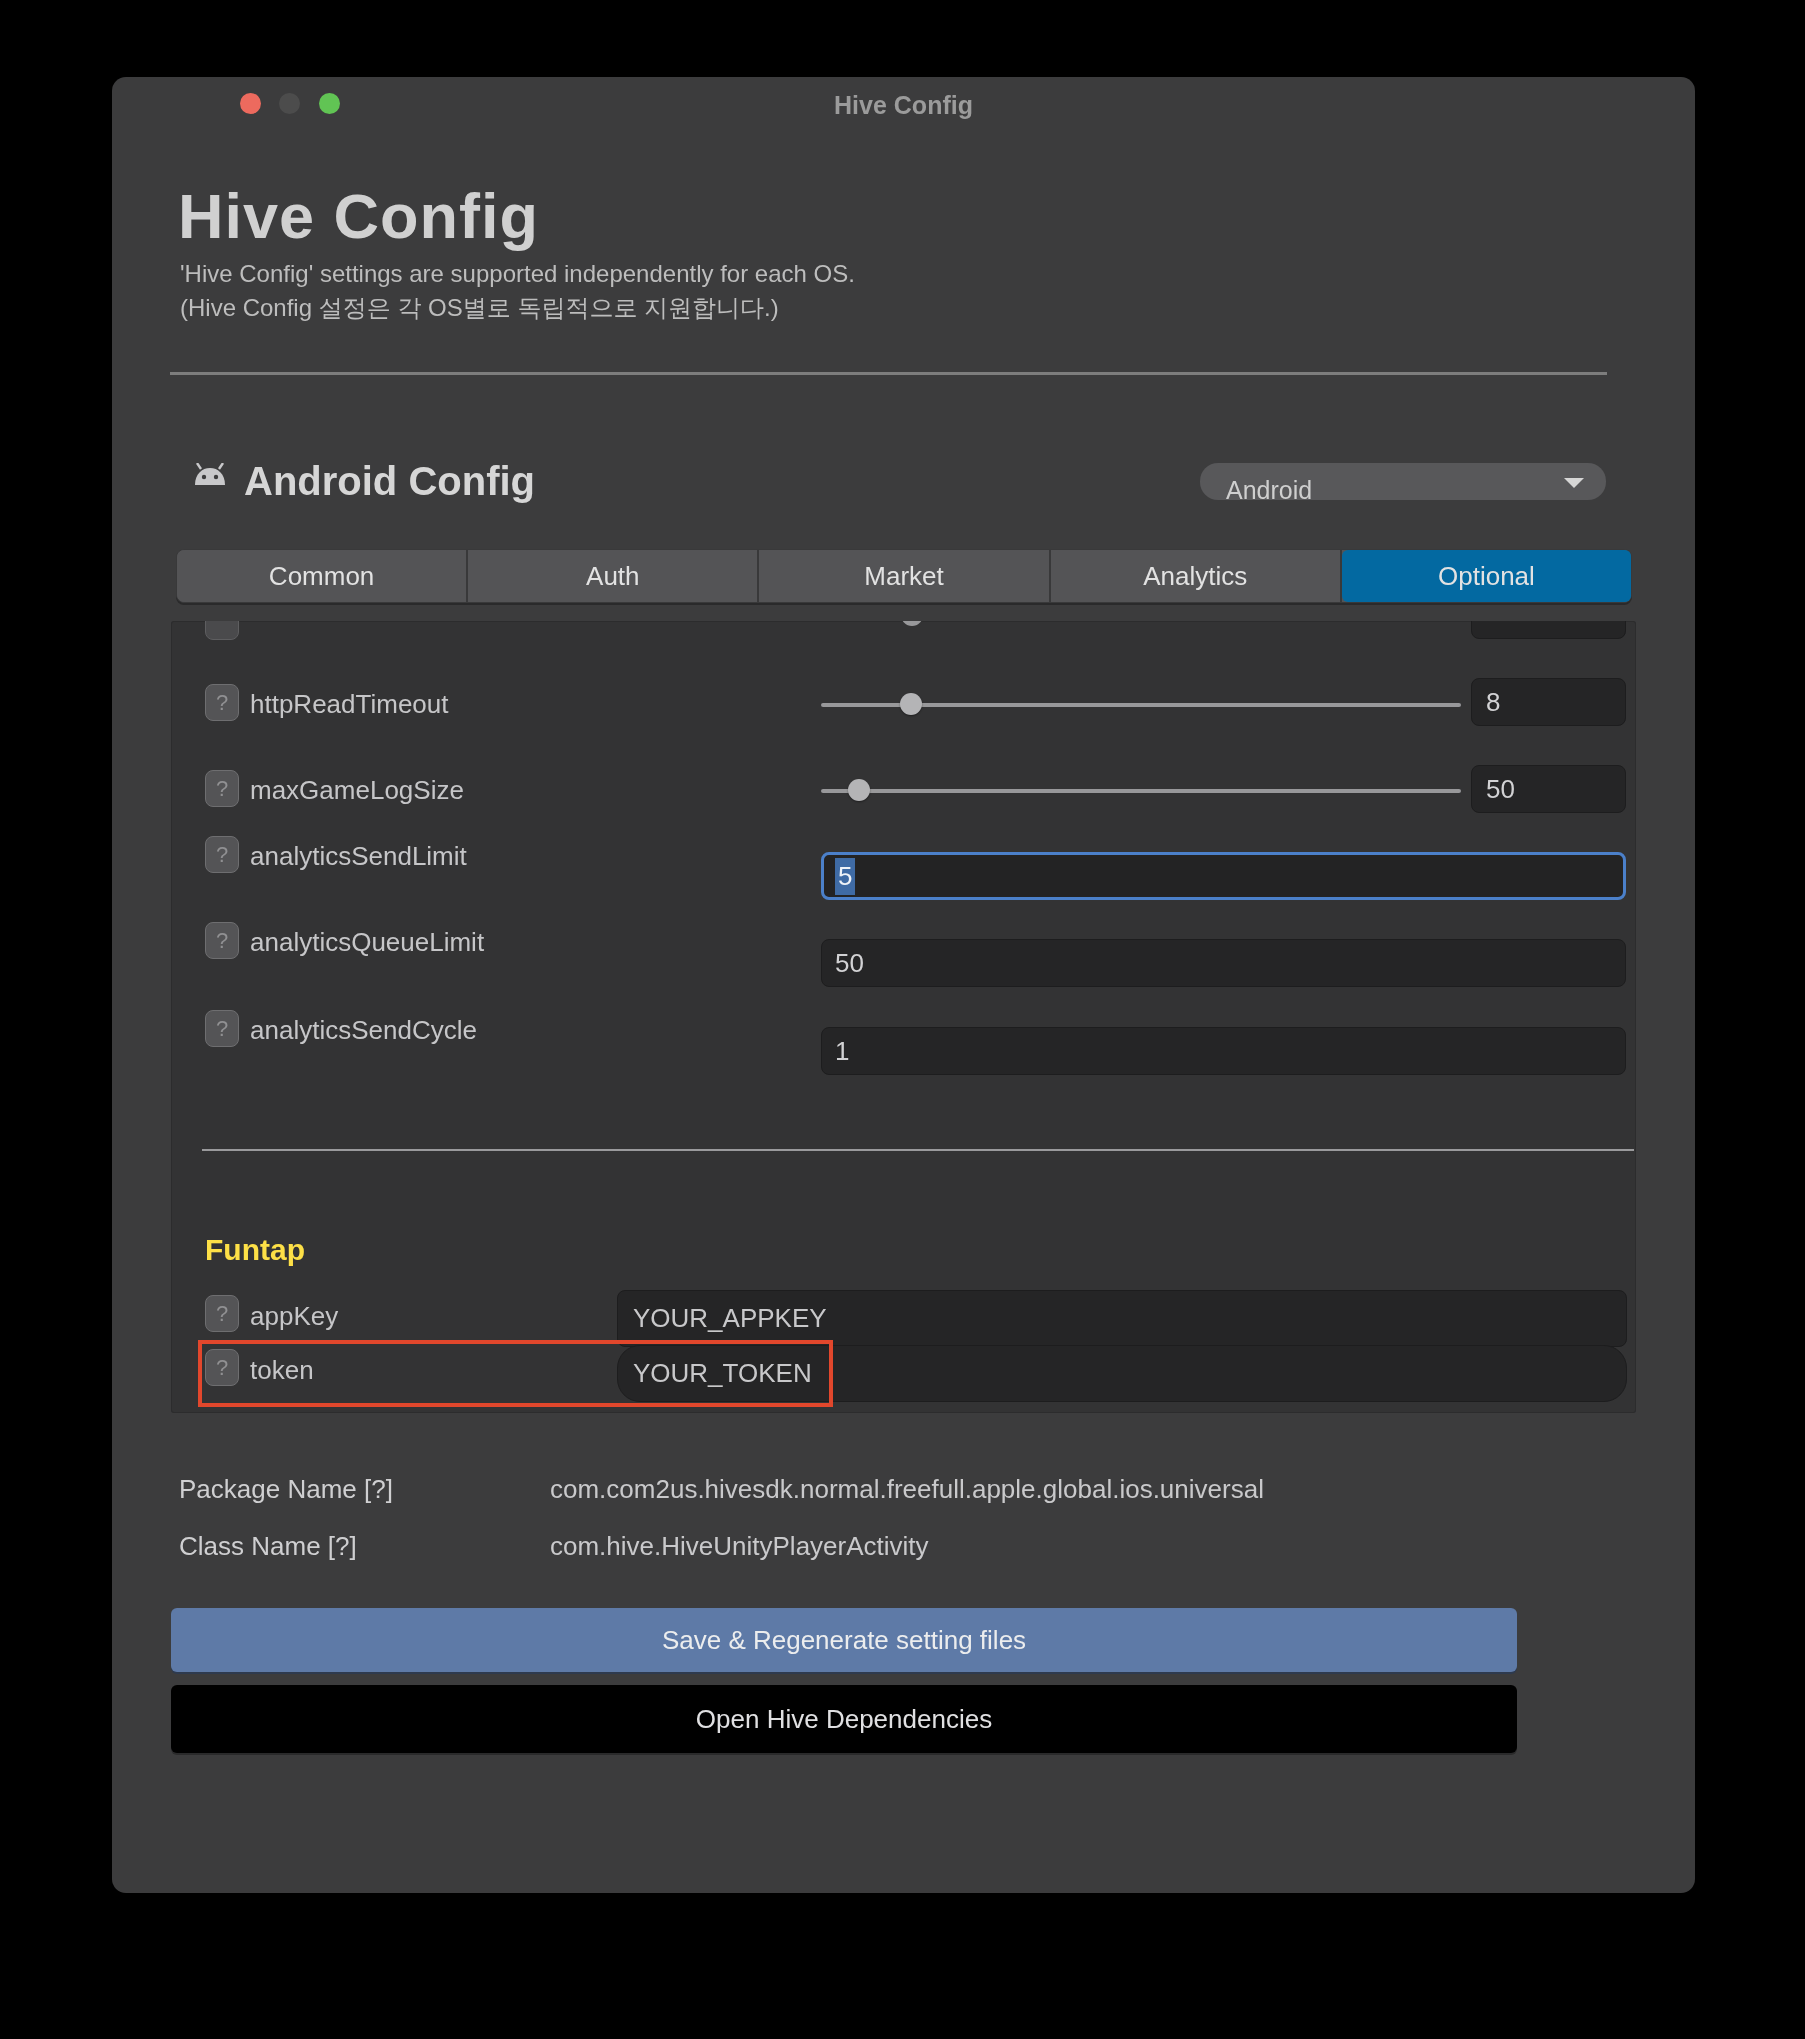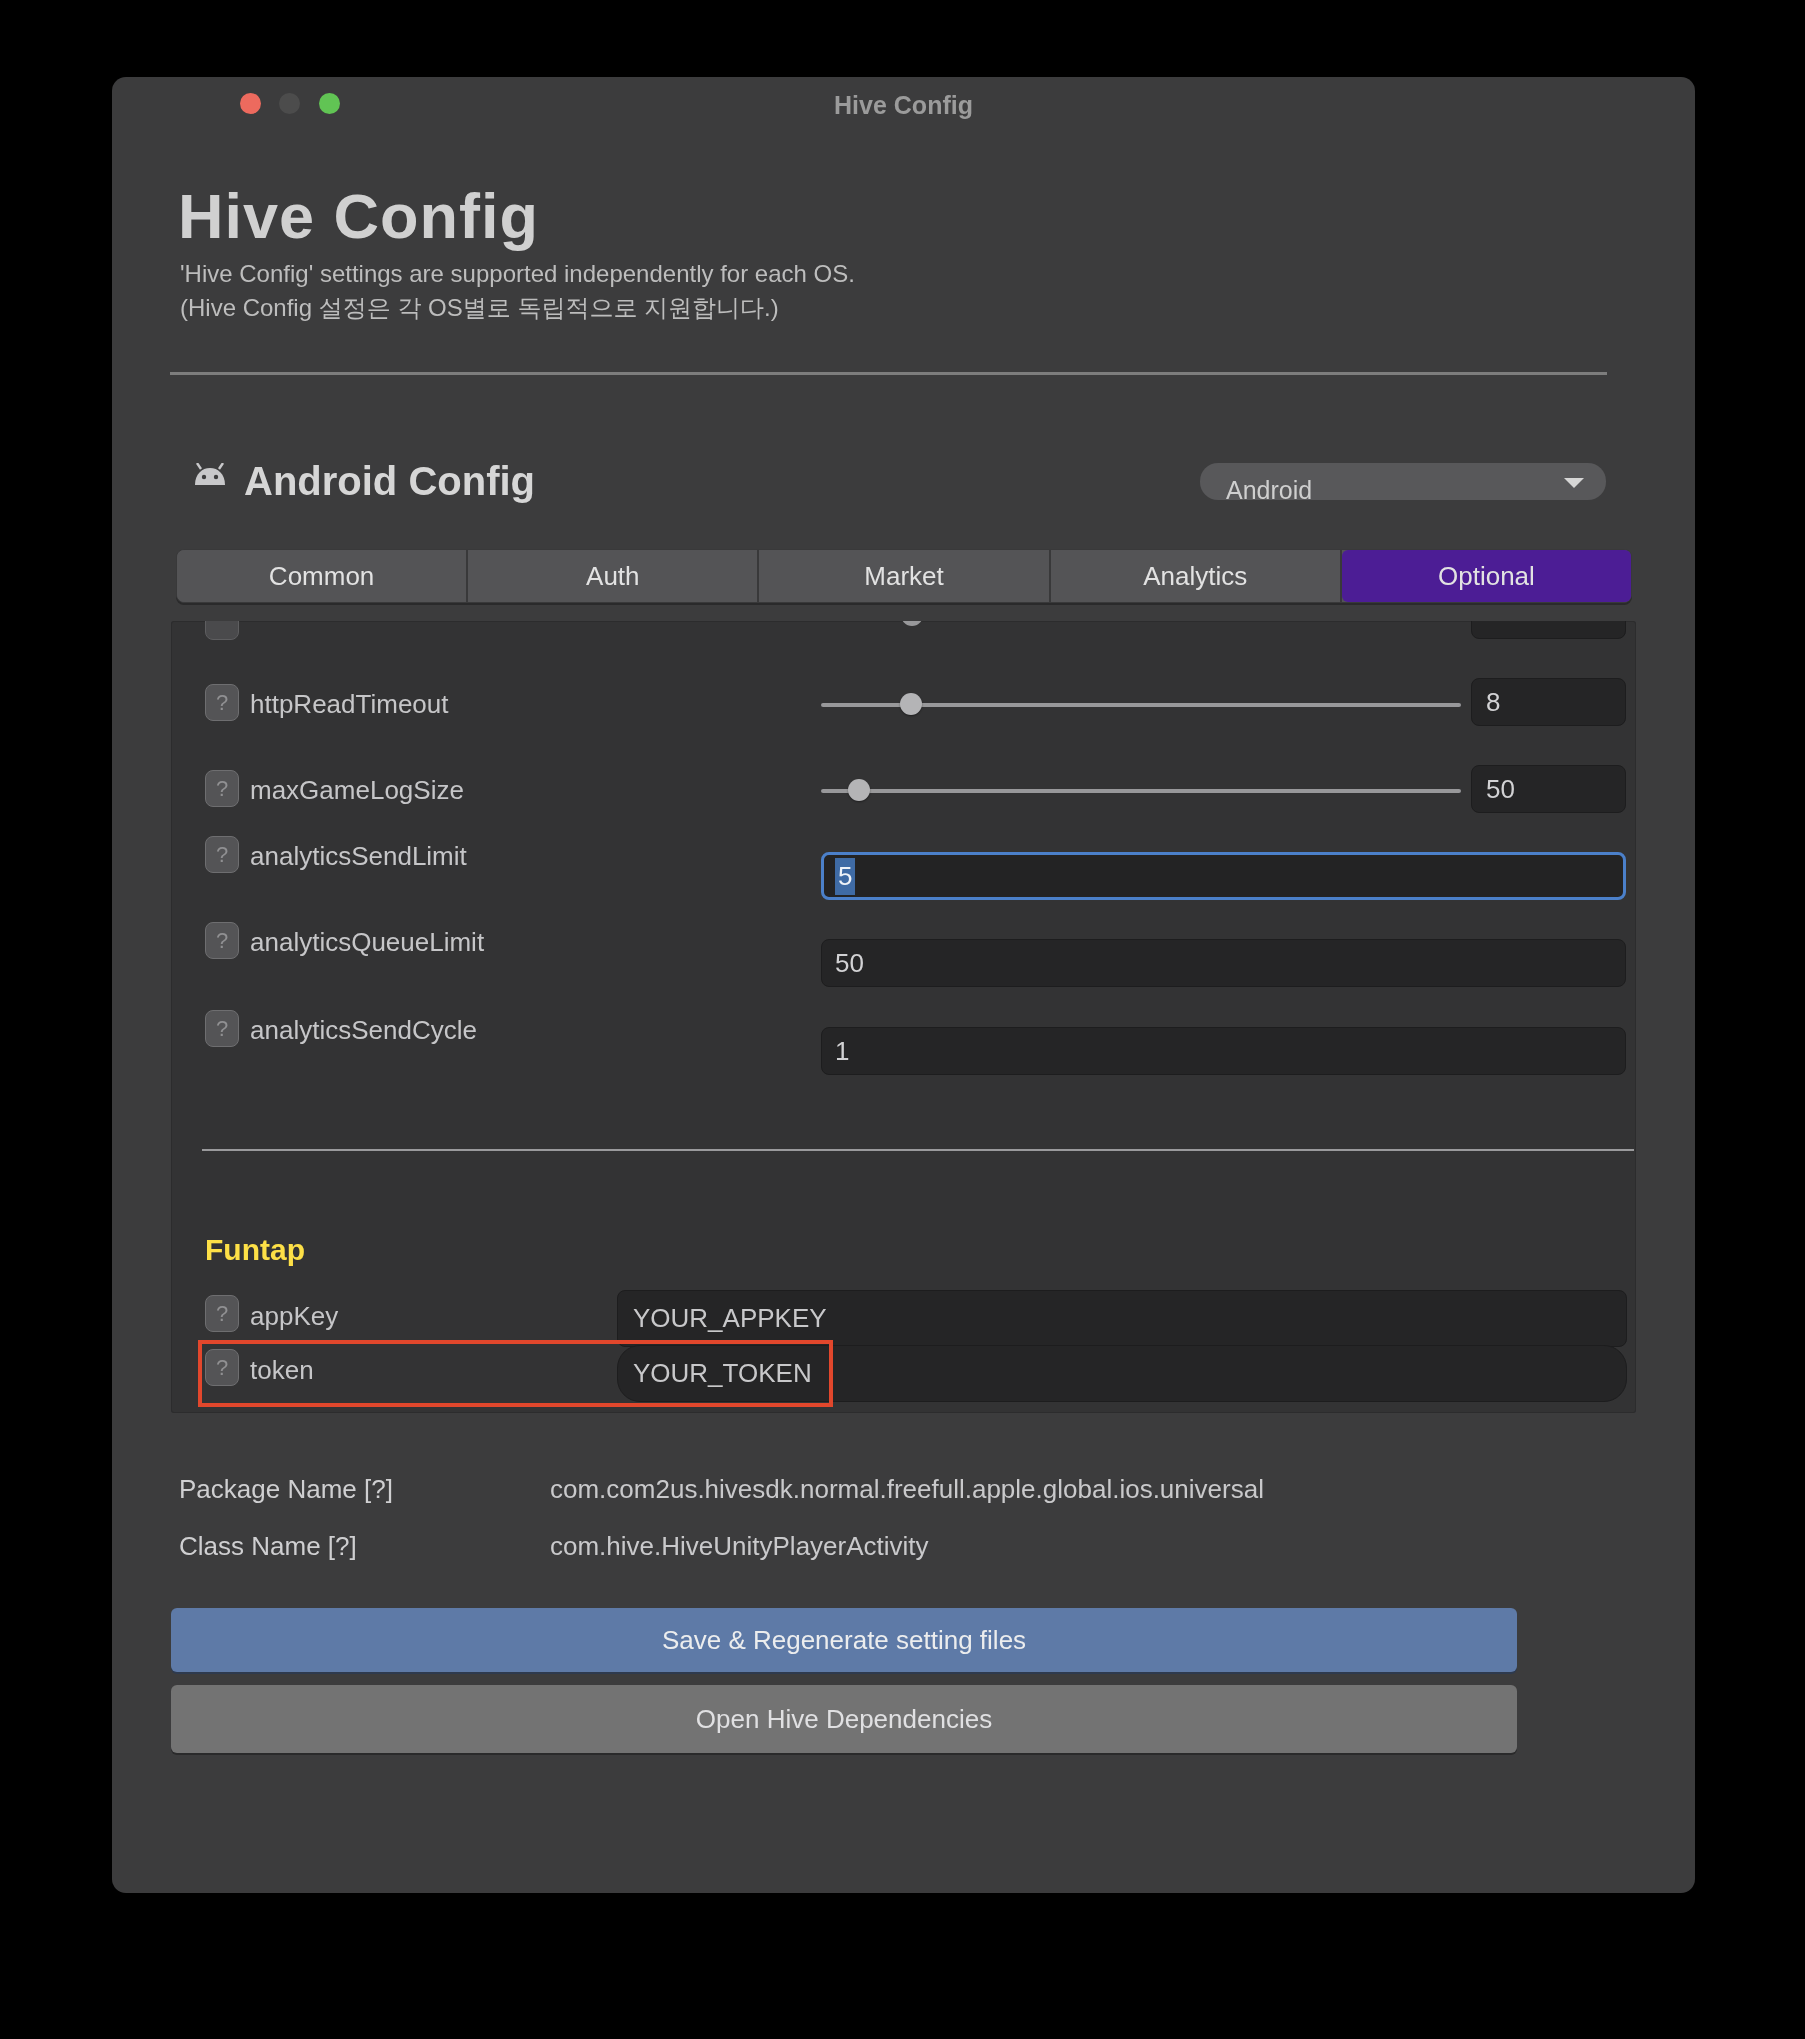--- a/index.html
+++ b/index.html
@@ -29,21 +29,21 @@
   .dropdown .arrow{position:absolute;right:22px;top:15px;width:0;height:0;
             border-left:10px solid transparent;border-right:10px solid transparent;
             border-top:10px solid #d6d6d6;}
   
   .tabs{position:absolute;left:64px;top:472px;width:1454px;height:52px;display:flex;
         border-radius:8px;background:#545456;box-shadow:0 2px 0 #2a2a2b;border:1px solid #39393a;}
   .tab{flex:1;display:flex;align-items:center;justify-content:center;
        font-size:26px;color:#e2e2e2;border-right:2px solid #39393a;cursor:pointer;background:#545456;}
   .tab:first-child{border-radius:8px 0 0 8px;}
   .tab:last-child{border-right:none;border-radius:0 8px 8px 0;}
-  .tab.active{background:#4c1d95;border-radius:6px;}
+  .tab.active{background:#0369a1;border-radius:6px;}
   
   .content{position:absolute;left:59px;top:544px;width:1465px;height:792px;background:#333334;
            border-radius:3px;box-shadow:inset 0 0 0 1px #2c2c2d;overflow:hidden;}
   .help{position:absolute;width:34px;height:37px;background:#545456;border:1px solid #6e6e70;
         border-radius:8px;color:#909092;font-size:22px;display:flex;align-items:center;
         justify-content:center;cursor:pointer;box-sizing:border-box;}
   .rowlabel{position:absolute;font-size:26px;color:#c6c6c8;white-space:nowrap;}
   .track{position:absolute;left:650px;width:640px;height:4px;background:#98989a;border-radius:2px;cursor:pointer;}
   .knob{position:absolute;top:-10px;width:22px;height:22px;border-radius:50%;background:#b4b4b6;
         box-shadow:0 1px 2px rgba(0,0,0,.4);}
@@ -68,21 +68,21 @@
   .frag-knob{position:absolute;left:730px;top:-12px;width:22px;height:17px;border-radius:0 0 11px 11px;background:#98989a;}
   .frag-valbox{position:absolute;left:1300px;top:-30px;width:155px;height:48px;background:#252526;
              border-radius:8px;border:1px solid #1d1d1e;box-sizing:border-box;}
   
   .metalabel{position:absolute;left:67px;font-size:26px;color:#cfcfd1;}
   .metavalue{position:absolute;left:438px;font-size:26px;color:#c9c9cb;}
   
   .btn{position:absolute;left:59px;width:1346px;display:flex;align-items:center;justify-content:center;
        font-size:26px;border-radius:6px;cursor:pointer;}
   .btn.save{top:1531px;height:64px;background:#5e7aa7;color:#ecedee;box-shadow:0 2px 0 #2e3a4e;}
-  .btn.deps{top:1608px;height:68px;background:#737373;color:#e0e0e2;box-shadow:0 2px 0 #2a2a2b;}
+  .btn.deps{top:1608px;height:68px;background:#000000;color:#e0e0e2;box-shadow:0 2px 0 #2a2a2b;}
 </style>
 </head>
 <body>
 
 <div class="window">
 
   <div class="titlebar">
     <div class="tl red"></div>
     <div class="tl gray"></div>
     <div class="tl green"></div>

